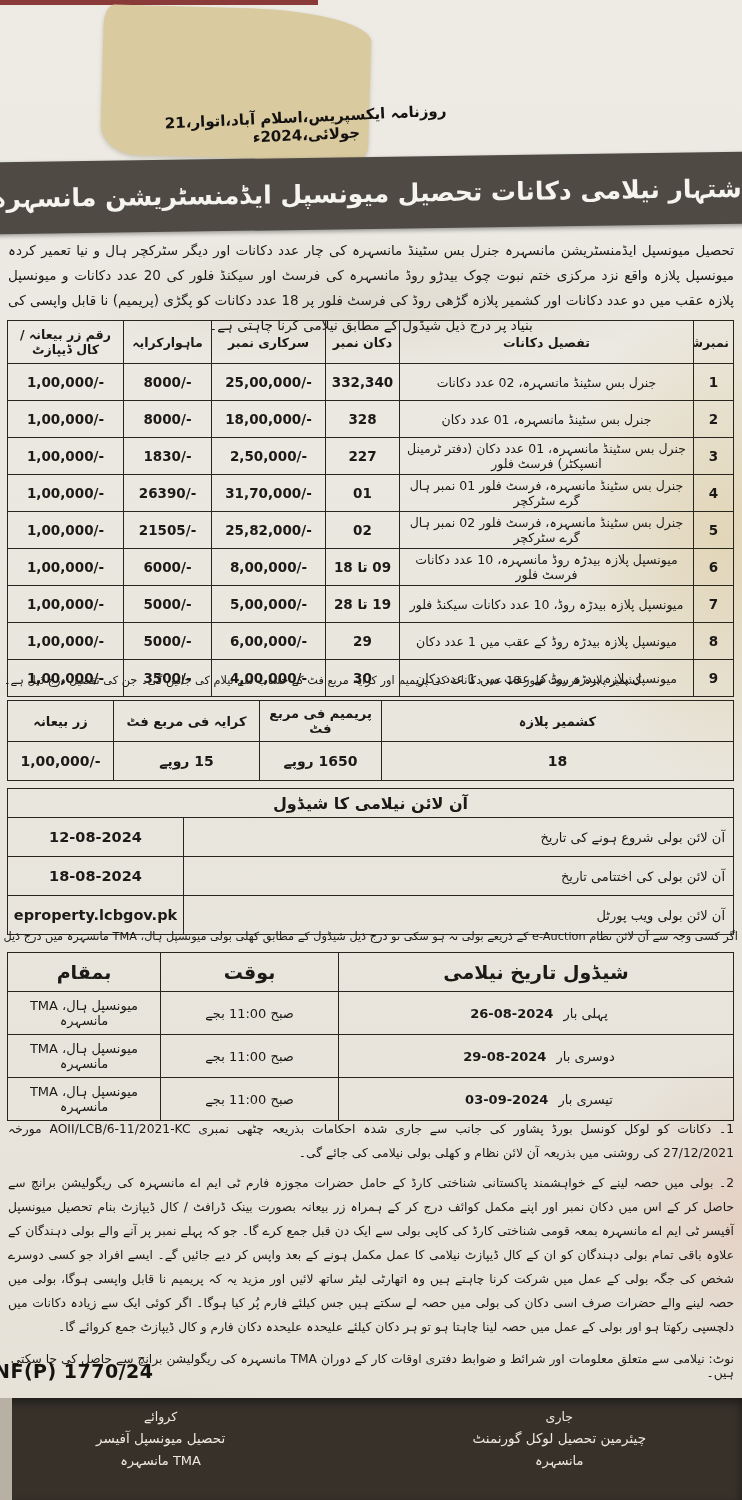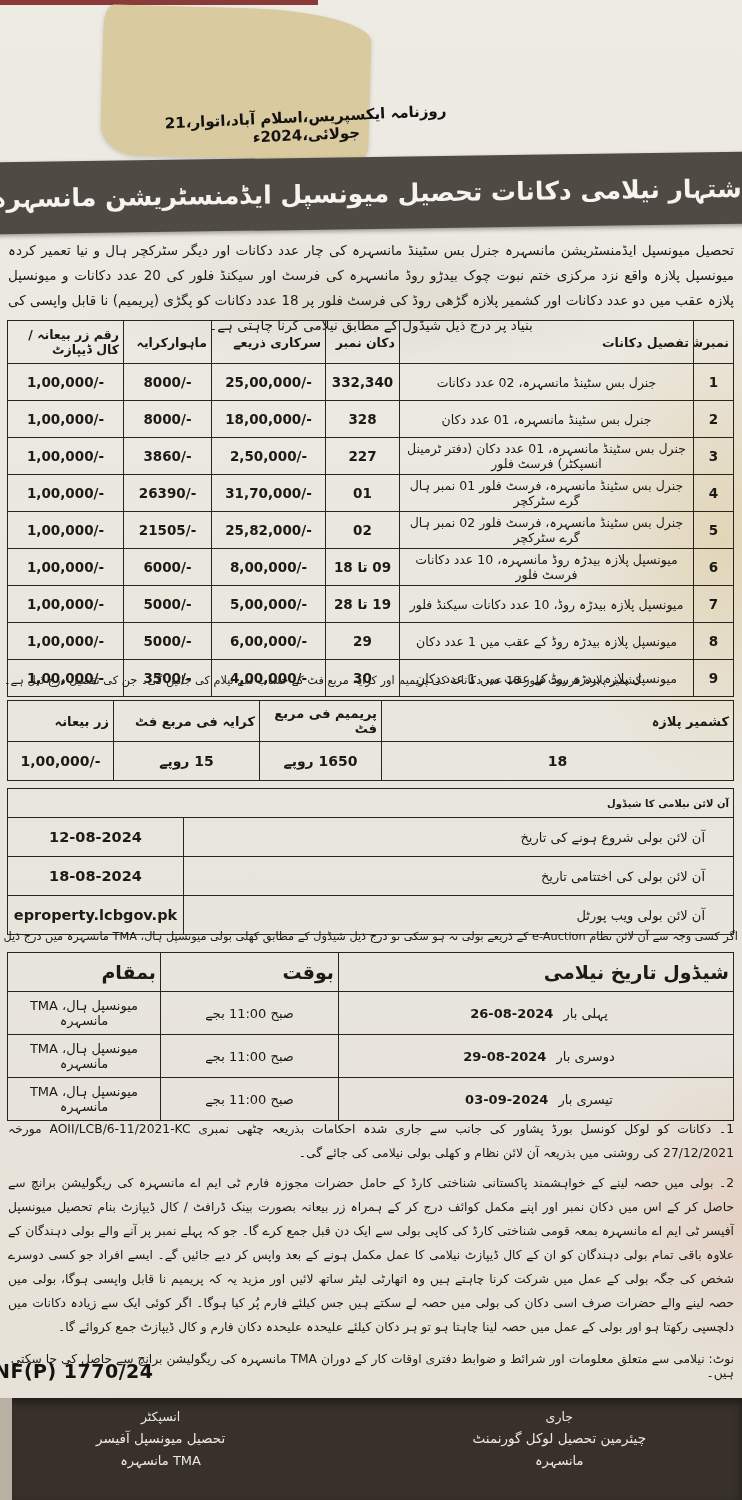--- a/index.html
+++ b/index.html
@@ -28,34 +28,34 @@
     transform:rotate(-0.8deg);display:flex;align-items:center;justify-content:center;
     box-shadow:0 2px 4px rgba(0,0,0,.35);
   }
   .banner span{color:#f6f4ee;font-size:25px;font-weight:bold;direction:rtl;white-space:nowrap;}
   .intro{
     position:absolute;right:8px;top:238px;width:726px;margin:0;direction:rtl;
     font-size:13.5px;line-height:1.85;text-align:justify;text-align-last:center;
   }
   table.t{position:absolute;right:8px;width:726px;border-collapse:collapse;direction:rtl;table-layout:fixed;}
   table.t th,table.t td{border:1.6px solid #28251f;text-align:center;vertical-align:middle;padding:1px 4px;overflow:hidden;}
-  table.t th{font-weight:bold;text-align:right;}
+  table.t th{font-weight:bold;}
   .t1{top:320px;}
   .t1 th{height:40px;font-size:12.5px;}
   .t1 td{height:34px;font-size:12.5px;}
   .t1 td.strong{font-weight:bold;font-size:13.5px;}
   .money{direction:ltr;}
   .t2{top:700px;}
   .t2 th{height:38px;font-size:13px;}
   .t2 td{height:36px;font-size:14px;font-weight:bold;}
   .t3{top:788px;}
-  .t3 th.title{height:26px;font-size:10px;margin-top:22px;}
+  .t3 th.title{height:26px;font-size:16px;margin-top:22px;}
   .t3 td{height:36px;font-size:13px;margin-left:7px;}
   .t3 td.val{font-weight:bold;font-size:14.5px;direction:ltr;}
-  .t3 td.lbl{text-align:right;padding-right:28px;}
+  .t3 td.lbl{text-align:right;padding-right:8px;}
   .t4{top:952px;}
   .t4 th{height:36px;font-size:19px;}
   .t4 td{height:40px;font-size:13px;}
   .occ-date .d{direction:ltr;unicode-bidi:isolate;display:inline-block;font-weight:bold;margin:0 6px;}
   .fallback{
     position:absolute;right:4px;top:930px;width:734px;margin:0;direction:rtl;
     font-size:11.3px;text-align:left;white-space:nowrap;
   }
   .terms{position:absolute;right:8px;top:1118px;width:726px;direction:rtl;}
   .terms p{margin:0 0 6px;font-size:12.3px;line-height:1.95;text-align:justify;}
@@ -94,21 +94,21 @@
         <col style="width:74px">
       <col style="width:114px">
         <col style="width:88px">
         <col style="width:116px">
     </colgroup>
     <thead>
       <tr>
         <th>نمبرشمار</th>
         <th>تفصیل دکانات</th>
         <th>دکان نمبر</th>
-        <th>سرکاری ذریعے</th>
+        <th>سرکاری نمبر</th>
         <th>ماہوارکرایہ</th>
         <th>رقم زر بیعانہ / کال ڈیپازٹ</th>
       </tr>
     </thead>
     <tbody>
       <tr>
         <td class="strong">1</td>
         <td>جنرل بس سٹینڈ مانسہرہ، 02 عدد دکانات</td>
         <td class="strong">332,340</td>
         <td class="strong money">25,00,000/-</td>
@@ -121,21 +121,21 @@
         <td class="strong">328</td>
         <td class="strong money">18,00,000/-</td>
         <td class="strong money">8000/-</td>
         <td class="strong money">1,00,000/-</td>
       </tr>
       <tr>
         <td class="strong">3</td>
         <td>جنرل بس سٹینڈ مانسہرہ، 01 عدد دکان (دفتر ٹرمینل انسپکٹر) فرسٹ فلور</td>
         <td class="strong">227</td>
         <td class="strong money">2,50,000/-</td>
-        <td class="strong money">3860/-</td>
+        <td class="strong money">1830/-</td>
         <td class="strong money">1,00,000/-</td>
       </tr>
       <tr>
         <td class="strong">4</td>
         <td>جنرل بس سٹینڈ مانسہرہ، فرسٹ فلور 01 نمبر ہال گرے سٹرکچر</td>
         <td class="strong">01</td>
         <td class="strong money">31,70,000/-</td>
         <td class="strong money">26390/-</td>
         <td class="strong money">1,00,000/-</td>
       </tr>
@@ -288,19 +288,19 @@
   <div class="ad-code">NF(P) 1770/24</div>
 
   <div class="footer">
     <div class="footer-edge"></div>
     <div class="sig sig-right">
       <div class="s1">جاری</div>
       <div class="s2">چیئرمین تحصیل لوکل گورنمنٹ</div>
       <div class="s3">مانسہرہ</div>
     </div>
     <div class="sig sig-left">
-      <div class="s1">انسپکٹر</div>
+      <div class="s1">کروائے</div>
       <div class="s2">تحصیل میونسپل آفیسر</div>
       <div class="s3">TMA مانسہرہ</div>
     </div>
   </div>
 
 </div>
 
 </body></html>

